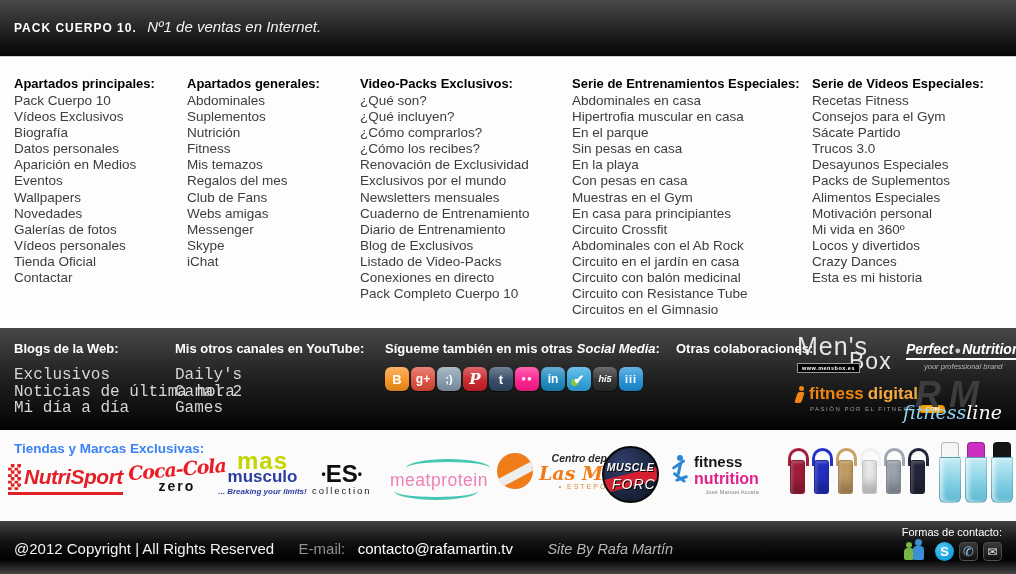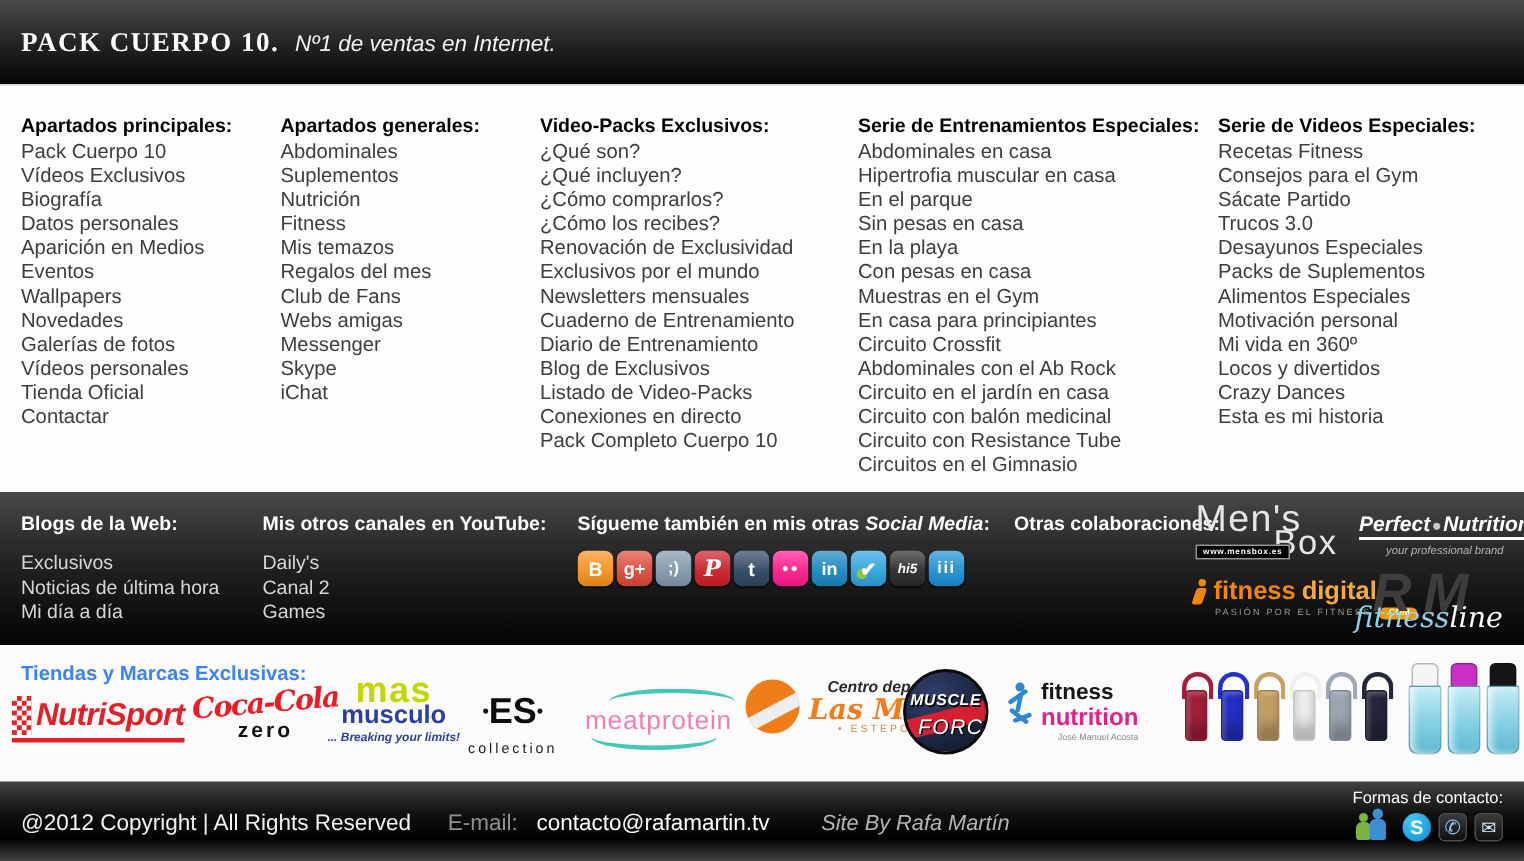--- a/index.html
+++ b/index.html
@@ -4,39 +4,39 @@
 <style>
   * { margin:0; padding:0; box-sizing:border-box; }
   body { background:#888; font-family:"Liberation Sans", sans-serif; }
   #root { position:relative; width:1016px; height:574px; background:#fdfdfd; overflow:hidden; }
 
   
   .topbar { position:absolute; top:0; left:0; width:100%; height:57px;
     background:linear-gradient(180deg,#4a4a4a 0%,#222 55%,#050505 100%);
     border-bottom:1px solid #cfcfcf; }
   .topbar-inner { position:absolute; left:14px; top:18px; color:#fff; white-space:nowrap; }
-  .site-title { font-size:18px; font-weight:bold; letter-spacing:1px; color:#fff;font-family:Liberation Serif, serif; }
+  .site-title { font-size:12px; font-weight:bold; letter-spacing:1px; color:#fff; }
   .site-subtitle { font-size:15px; font-style:italic; color:#f2f2f2; margin-left:6px; }
 
   
   .links-section { position:absolute; top:58px; left:0; width:100%; height:270px; background:#fdfdfd; }
   .col { position:absolute; top:18px; }
   .col-c1 { left:14px; }  .col-c2 { left:187px; }  .col-c3 { left:360px; }
   .col-c4 { left:572px; } .col-c5 { left:812px; }
   .col-heading { font-size:13px; font-weight:bold; color:#000; margin-bottom:2px; }
   .col-item { font-size:13.5px; line-height:16.1px; color:#3d3d3d; cursor:pointer; }
 
   
   .dark-section { position:absolute; top:328px; left:0; width:100%; height:102px;
     background:linear-gradient(180deg,#484848 0%,#232323 45%,#030303 100%); }
   .ds-block { position:absolute; top:13px; }
   .ds-blogs { left:14px; } .ds-youtube { left:175px; } .ds-social { left:385px; } .ds-colab { left:676px; }
   .ds-heading { font-size:13px; font-weight:bold; color:#fff; margin-bottom:11px; white-space:nowrap; }
   .ds-heading .em { font-style:italic; margin-left:4px; }
-  .ds-item { font-size:13px; line-height:16.5px; color:#d6d6d6; cursor:pointer; }
+  .ds-item { font-size:16px; line-height:16.5px; color:#d6d6d6; cursor:pointer;font-family:Liberation Mono, monospace; }
 
   
   .si-row { display:flex; gap:2px; margin-top:3px; }
   .si { position:relative; width:24px; height:24px; border-radius:6px; background-color:var(--bg,#555);
     background-image:linear-gradient(180deg,rgba(255,255,255,.32),rgba(255,255,255,.05) 55%,rgba(0,0,0,.12));
     display:flex; align-items:center; justify-content:center; cursor:pointer;
     box-shadow:0 1px 1px rgba(0,0,0,.6); overflow:hidden; }
   .si-glyph { position:relative; z-index:1; color:#fff; font-size:13px; font-weight:bold; line-height:1; }
   .si-pinterest .si-glyph { font-family:"DejaVu Serif",serif; font-style:italic; font-size:15px; }
   .si-flickr .si-glyph { font-size:8px; letter-spacing:1px; }
@@ -88,21 +88,21 @@
   .cc-script { font-family:"DejaVu Serif",serif; font-style:italic; font-weight:bold; font-size:19px;
     color:#ed1c24; display:inline-block; transform:rotate(-5deg); letter-spacing:-1px; }
   .cc-zero { font-size:14px; font-weight:bold; color:#111; letter-spacing:2px; margin-top:-2px; }
   .b-masmusculo { left:215px; top:22px; width:95px; text-align:center; }
   .mm-p1 { font-size:24px; font-weight:bold; color:#c3d600; line-height:17px; letter-spacing:1px; }
   .mm-p2 { font-size:17px; font-weight:bold; color:#2b3fa0; line-height:15px; }
   .mm-tag { font-size:8px; font-style:italic; font-weight:bold; color:#2b3fa0; margin-top:3px; }
   .b-escollection { left:312px; top:33px; text-align:center; }
   .es-main { font-size:24px; font-weight:bold; color:#0d0d0d; line-height:22px; }
   .es-dot { font-size:12px; vertical-align:4px; }
-  .es-sub { font-size:9.5px; letter-spacing:2px; color:#1a1a1a;margin-top:8px; }
+  .es-sub { font-size:9.5px; letter-spacing:2px; color:#1a1a1a; }
   .b-meatprotein { left:390px; top:40px; position:absolute; }
   .mp-text { font-size:17.5px; color:#ef7fb5; letter-spacing:.5px; }
   .mp-arc-top { position:absolute; left:16px; top:-11px; width:84px; height:18px;
     border-top:3px solid #45c7b3; border-radius:50%; }
   .mp-arc-bot { position:absolute; left:4px; bottom:-9px; width:84px; height:18px;
     border-bottom:3px solid #45c7b3; border-radius:50%; }
   .b-lasmesas { left:497px; top:22px; display:flex; gap:6px; align-items:center; }
   .lm-circle { width:36px; height:36px; border-radius:50%; background:#f07d1a; position:relative; overflow:hidden; }
   .lm-circle::after { content:""; position:absolute; left:-4px; top:16px; width:50px; height:9px;
     background:#eee; transform:rotate(-28deg); }

